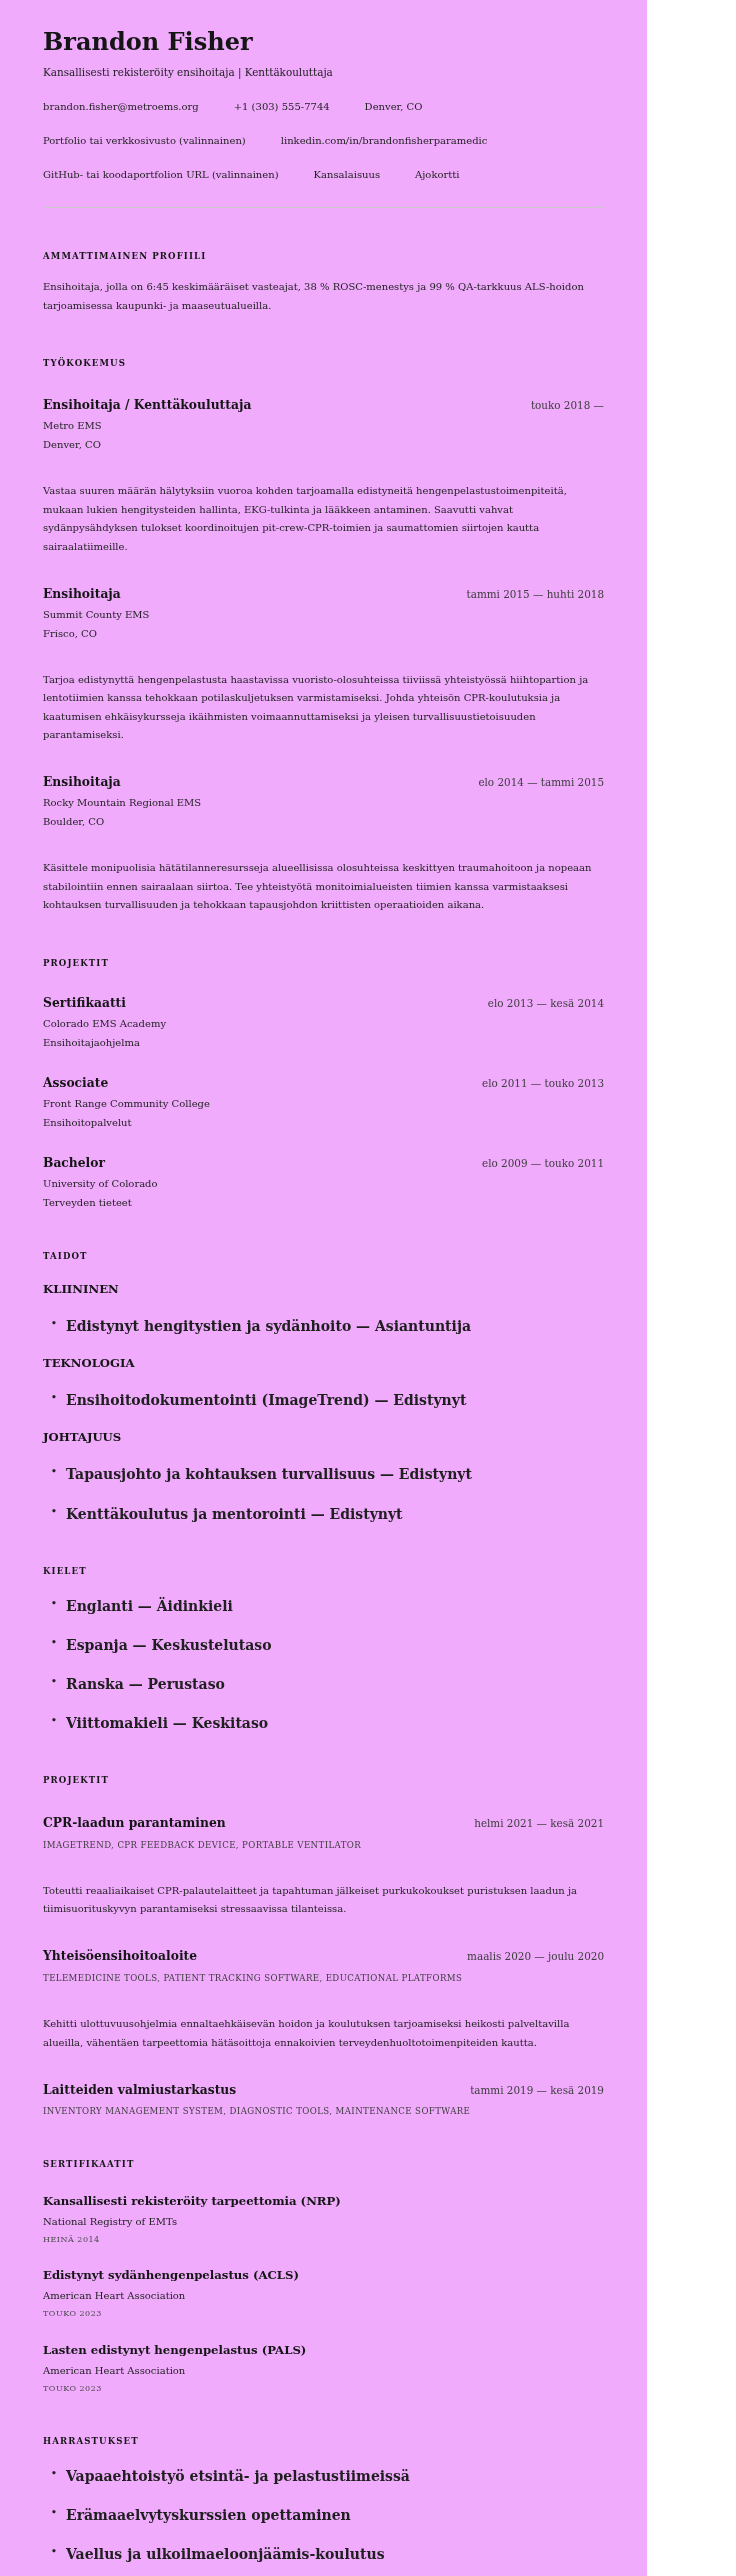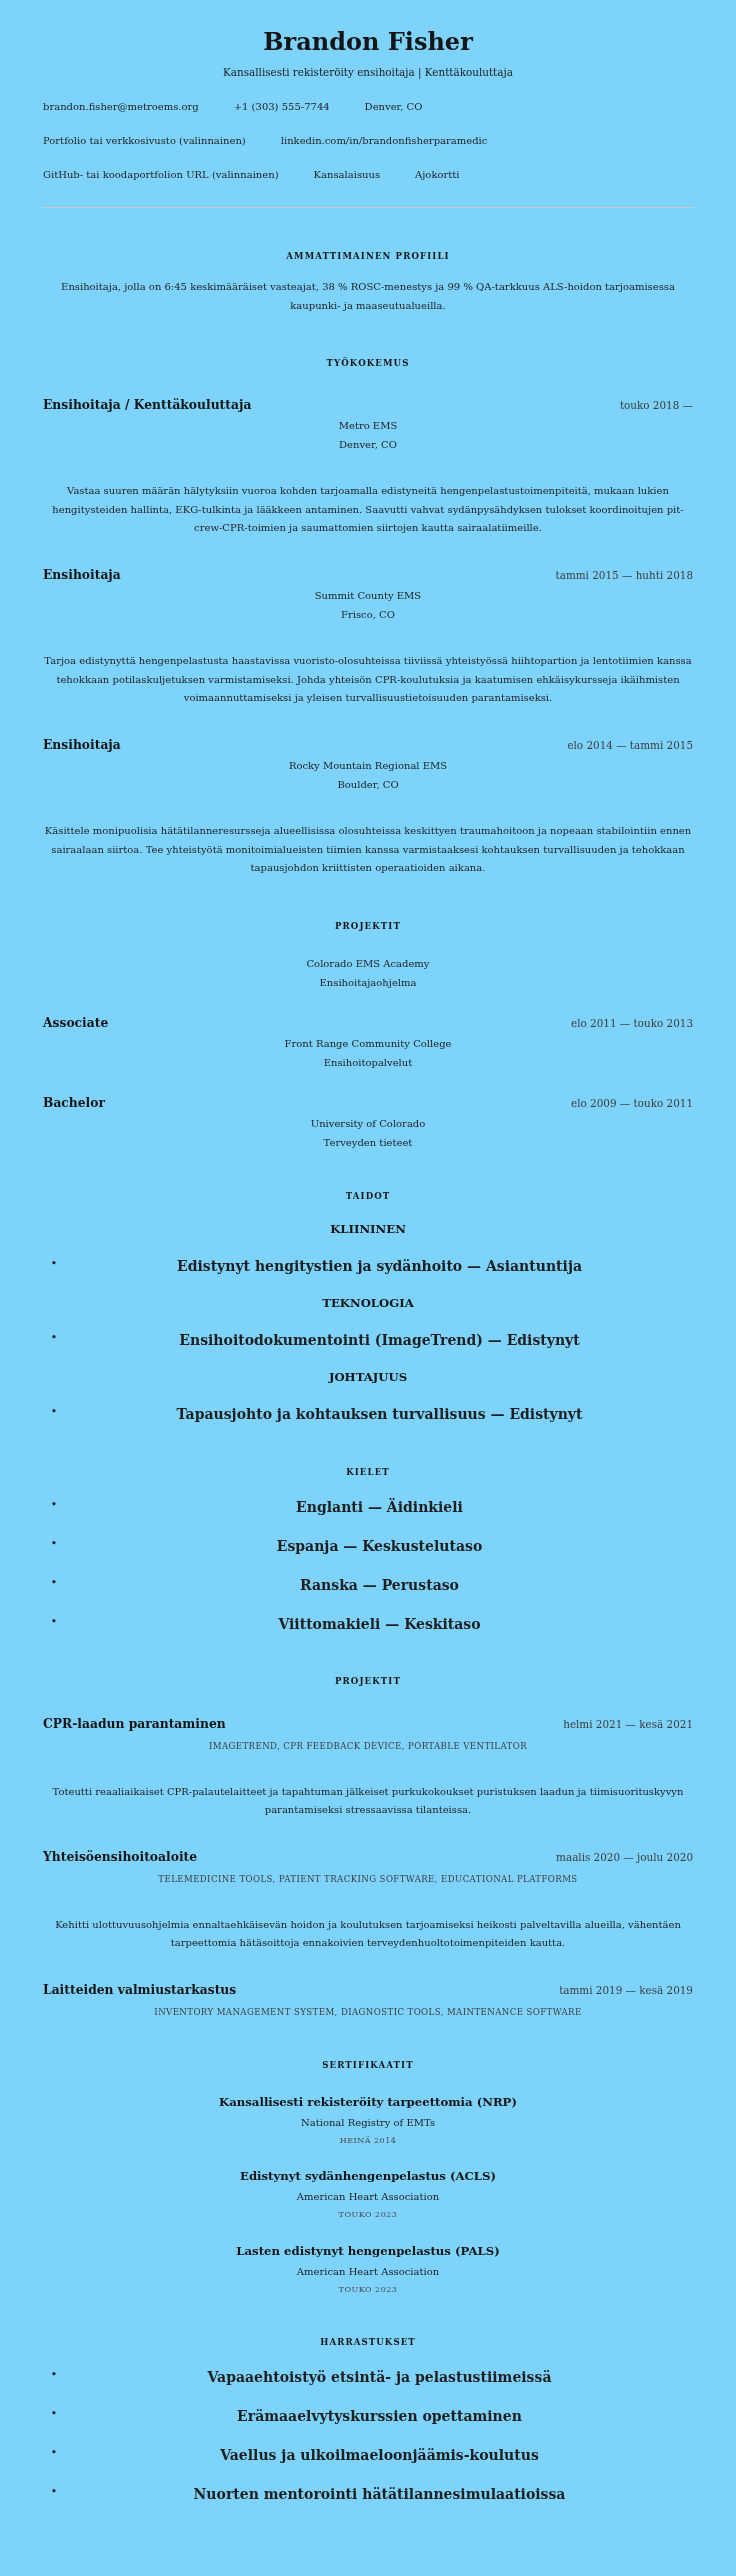--- a/index.html
+++ b/index.html
@@ -4,26 +4,25 @@
 <style>
   html, body { margin: 0; padding: 0; background: #ffffff; }
   body {
     width: 736px;
     font-family: "DejaVu Serif", "Liberation Serif", serif;
     color: #1c1c1c;
     -webkit-font-smoothing: antialiased;
   }
   .page {
     box-sizing: border-box;
-    width: 736px;
+    width: 647px;
     height: 2576px;
     padding: 28px 43px 37px 43px;
     overflow: hidden;
-    background: #7dd3fc;
-    text-align: center;
+    background: #f0abfc;
   }
   .name {
     font-size: 24px;
     font-weight: 700;
     margin: 0;
     line-height: 1.2;
     color: #151515;
   }
   .subtitle {
     font-size: 10.4px;
@@ -200,20 +199,24 @@
       <div class="entry-sub">Rocky Mountain Regional EMS</div>
       <div class="entry-sub">Boulder, CO</div>
       <p class="entry-desc">Käsittele monipuolisia hätätilanneresursseja alueellisissa olosuhteissa keskittyen traumahoitoon ja nopeaan stabilointiin ennen sairaalaan siirtoa. Tee yhteistyötä monitoimialueisten tiimien kanssa varmistaaksesi kohtauksen turvallisuuden ja tehokkaan tapausjohdon kriittisten operaatioiden aikana.</p>
     </div>
   </section>
 
   <section>
     <h2 class="section-title">PROJEKTIT</h2>
 
     <div class="edu-entry">
+      <div class="entry-head">
+        <span class="entry-title">Sertifikaatti</span>
+        <span class="entry-dates">elo 2013 — kesä 2014</span>
+      </div>
       <div class="entry-sub">Colorado EMS Academy</div>
       <div class="entry-sub">Ensihoitajaohjelma</div>
     </div>
 
     <div class="edu-entry">
       <div class="entry-head">
         <span class="entry-title">Associate</span>
         <span class="entry-dates">elo 2011 — touko 2013</span>
       </div>
       <div class="entry-sub">Front Range Community College</div>
@@ -244,20 +247,21 @@
       <div class="skill-group-label">TEKNOLOGIA</div>
       <ul class="bullets">
         <li>Ensihoitodokumentointi (ImageTrend) — Edistynyt</li>
       </ul>
     </div>
 
     <div class="skill-group">
       <div class="skill-group-label">JOHTAJUUS</div>
       <ul class="bullets">
         <li>Tapausjohto ja kohtauksen turvallisuus — Edistynyt</li>
+        <li>Kenttäkoulutus ja mentorointi — Edistynyt</li>
       </ul>
     </div>
   </section>
 
   <section>
     <h2 class="section-title">KIELET</h2>
     <ul class="bullets bullets-lang">
       <li>Englanti — Äidinkieli</li>
       <li>Espanja — Keskustelutaso</li>
       <li>Ranska — Perustaso</li>

